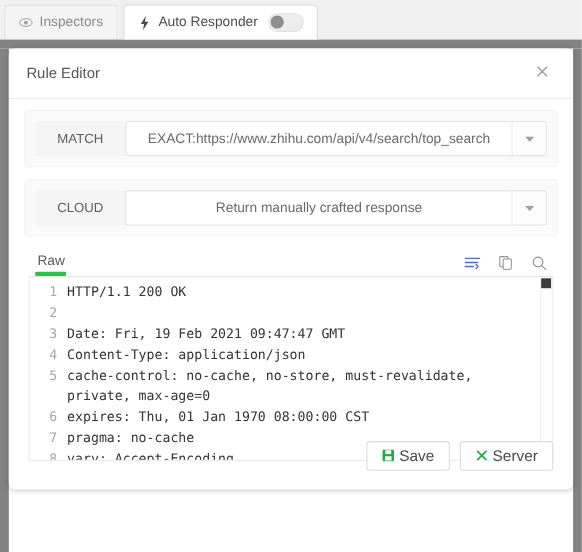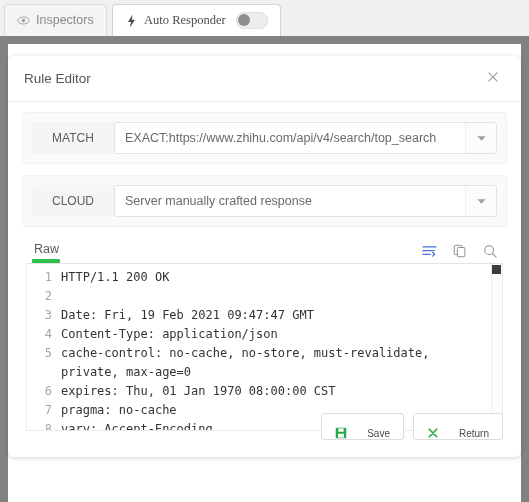--- a/index.html
+++ b/index.html
@@ -40,21 +40,20 @@
     font-size: 12.5px;
     color: #8a8a8a;
     background: #f4f4f4;
     white-space: nowrap;
   }
   .tab.active {
     background: #ffffff;
     color: #4d4d4d;
     border-color: #d2d2d2;
     z-index: 3;
-    font-family: Liberation Serif, serif;
   }
   #tab-inspectors { left: 4px; }
   #tab-autoresponder { left: 112px; }
 
   .tab-icon { display: inline-flex; align-items: center; }
   .tab-label { line-height: 1; }
 
   
   .toggle {
     width: 30px;
@@ -92,21 +91,21 @@
   #right-strip {
     position: absolute;
     right: 0; top: 44px;
     width: 8px; height: 458px;
     background: #828282;
   }
 
   
   #rule-editor {
     position: absolute;
-    left: 8px; top: 56px;
+    left: 8px; top: 44px;
     width: 513px;
     height: 401px;
     background: #ffffff;
     border-radius: 6px;
     box-shadow: 0 1px 5px rgba(0,0,0,0.18);
     box-sizing: border-box;
     overflow: hidden;
   }
   #modal-header {
     height: 46px;
@@ -171,20 +170,21 @@
     overflow: hidden;
   }
   .select-value {
     flex: 1;
     padding: 0 10px;
     font-size: 12.5px;
     color: #6a6a6a;
     white-space: nowrap;
     overflow: hidden;
     text-overflow: ellipsis;
+    text-align: center;
   }
   .select-caret {
     width: 30px;
     height: 100%;
     display: flex;
     align-items: center;
     justify-content: center;
     border-left: 1px solid #efefef;
     background: #fcfcfc;
     color: #9d9d9d;
@@ -287,28 +287,28 @@
     height: 62px;
     display: flex;
     align-items: center;
     justify-content: flex-end;
     gap: 9px;
     padding-right: 18px;
     box-sizing: border-box;
   }
   .btn {
     display: inline-flex;
-    align-items: flex-end;
-    gap: 20px;
+    align-items: center;
+    gap: 4px;
     height: 27px;
     padding: 0 13px;
     border: 1px solid #dcdcdc;
     border-radius: 3px;
     background: #ffffff;
-    font-size: 10px;
+    font-size: 14px;
     color: #4a4a4a;
     cursor: pointer;
     box-sizing: border-box;
   }
   .btn-icon { line-height: 0; display: inline-flex; }
 </style>
 </head>
 <body>
 
 <div id="tabstrip">
@@ -362,21 +362,21 @@
           <svg width="9" height="7" viewBox="0 0 10 7">
               <path d="M0.5 1 L9.5 1 L5 6 Z" fill="#9d9d9d"></path>
             </svg>
         </div>
       </div>
     </div>
 
     <div class="form-row">
       <div class="row-label">CLOUD</div>
       <div class="select-wrap">
-        <div class="select-value">Server manually crafted response</div>
+        <div class="select-value">Return manually crafted response</div>
         <div class="select-caret">
           <svg width="9" height="7" viewBox="0 0 10 7">
               <path d="M0.5 1 L9.5 1 L5 6 Z" fill="#9d9d9d"></path>
             </svg>
         </div>
       </div>
     </div>
 
     <div id="raw-bar">
       <div id="raw-tab">
@@ -456,17 +456,17 @@
         </svg>
       </span>
       <span>Save</span>
     </div>
     <div class="btn">
       <span class="btn-icon">
         <svg width="12" height="12" viewBox="0 0 16 16">
           <path d="M3 3 L13 13 M13 3 L3 13" stroke="#23a948" stroke-width="2.2" fill="none" stroke-linecap="round"></path>
         </svg>
       </span>
-      <span>Return</span>
+      <span>Server</span>
     </div>
   </div>
 
 </div>
 
 </body></html>

